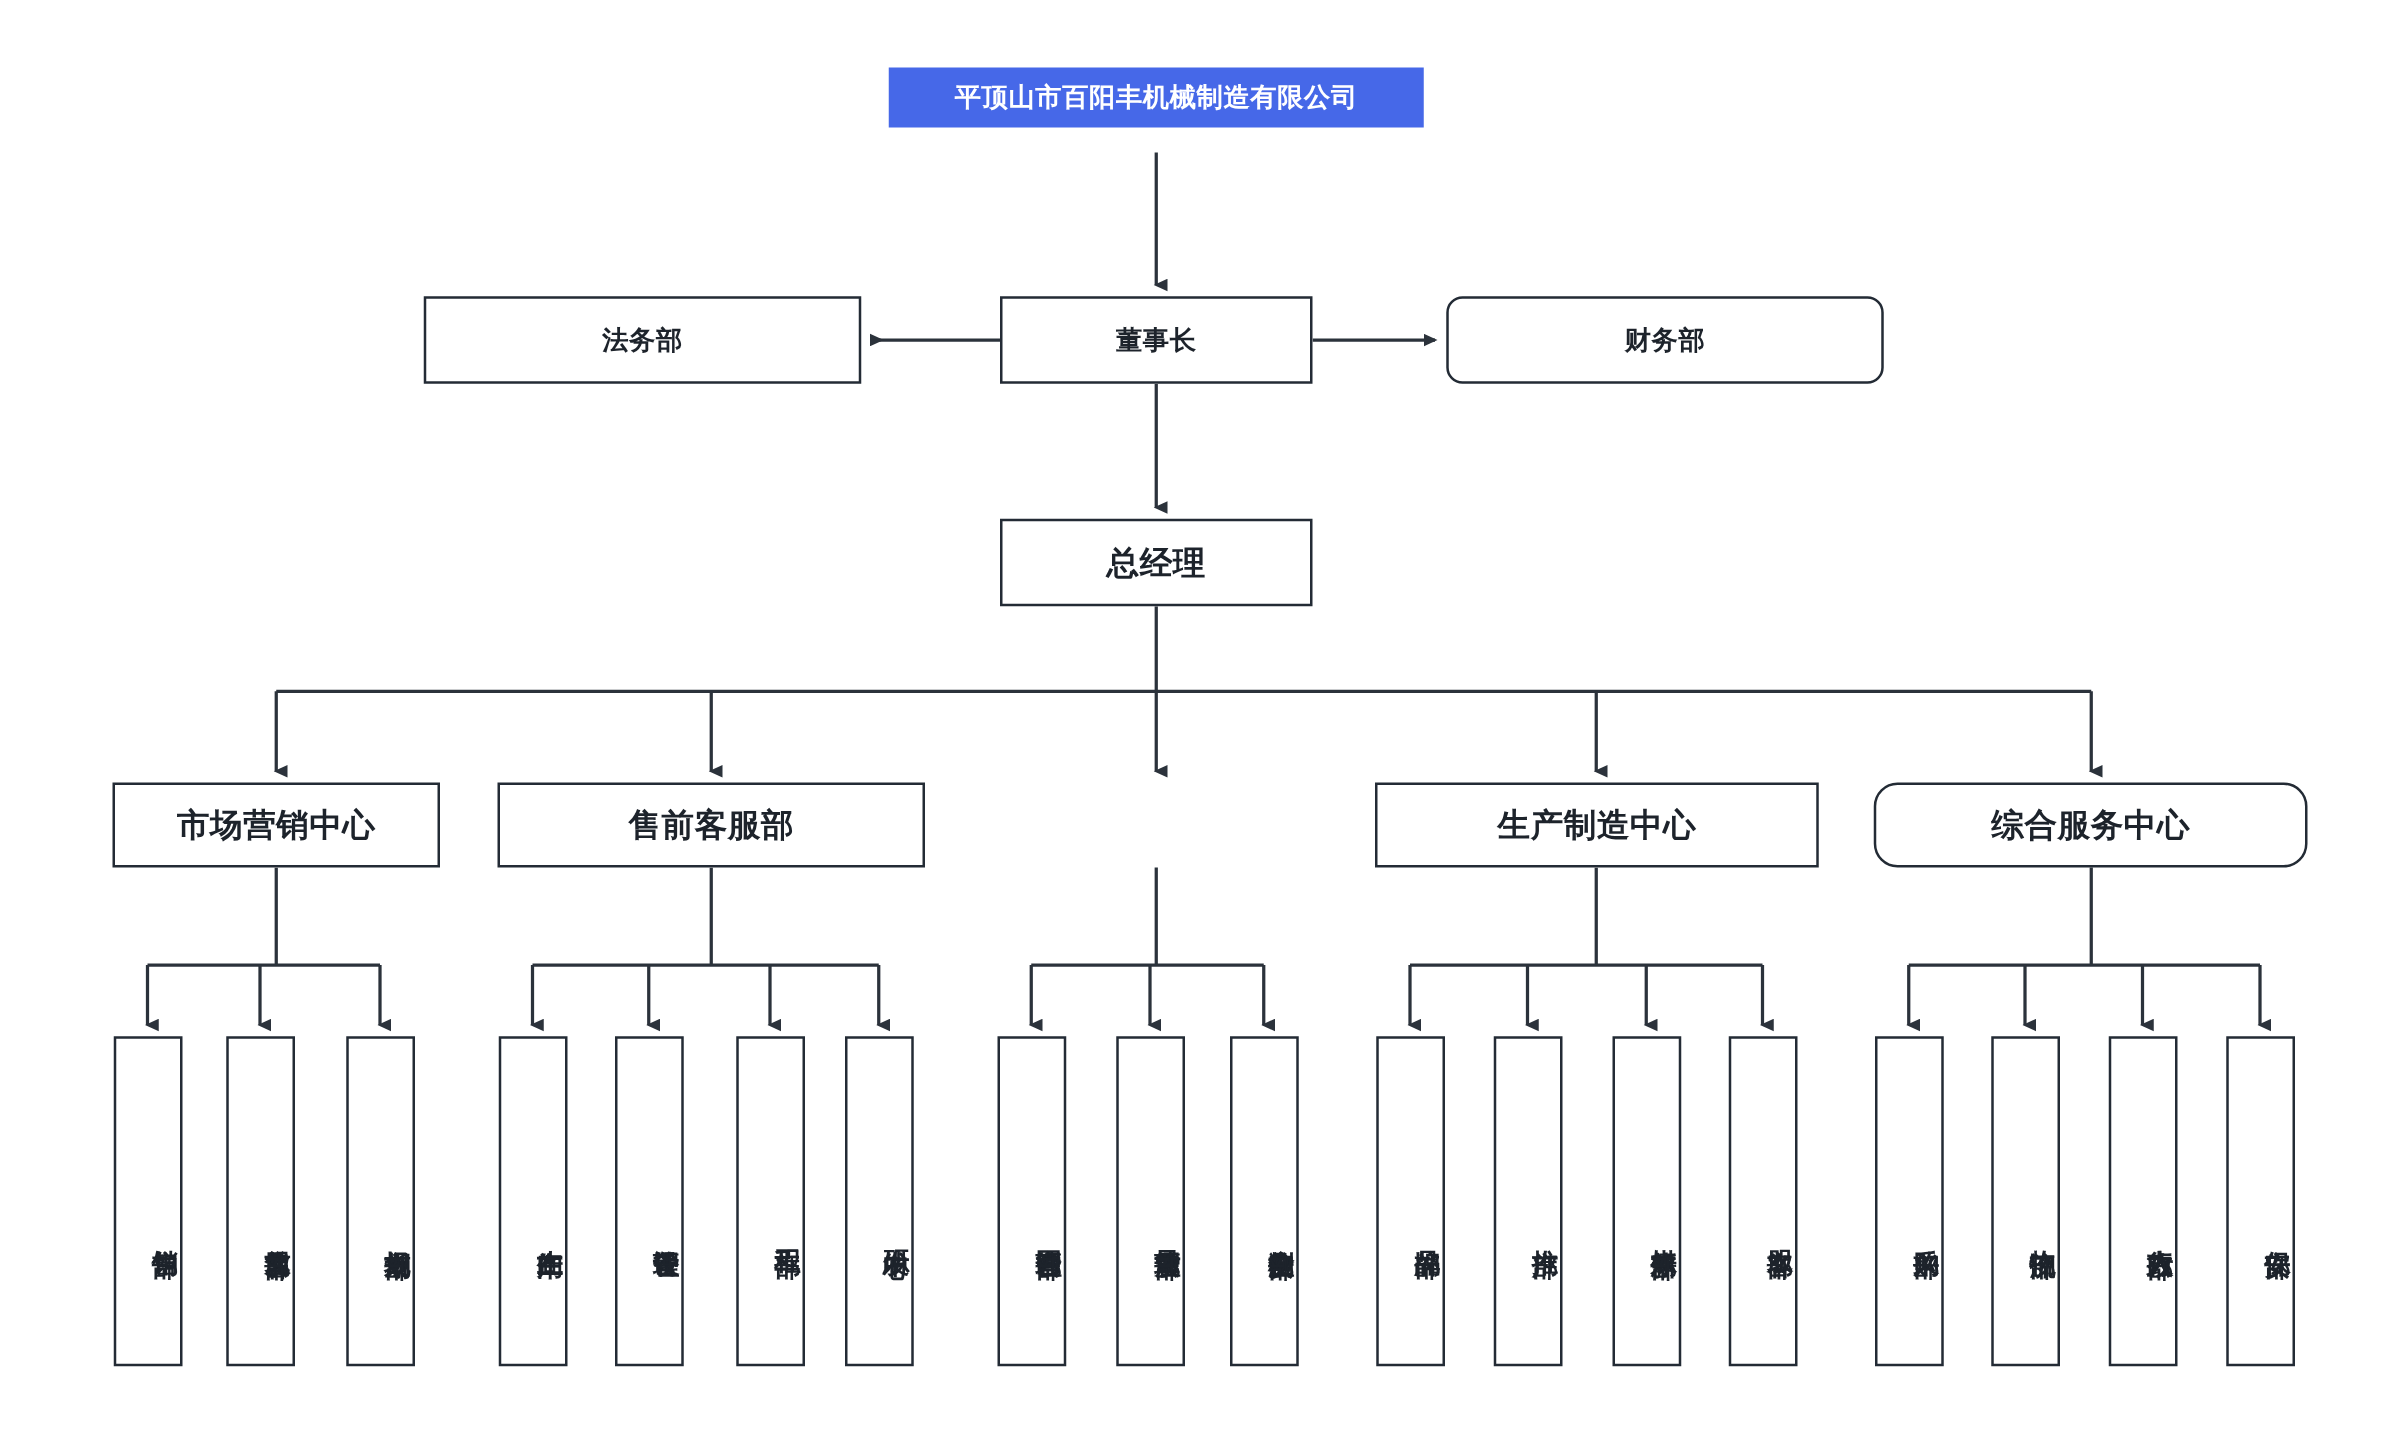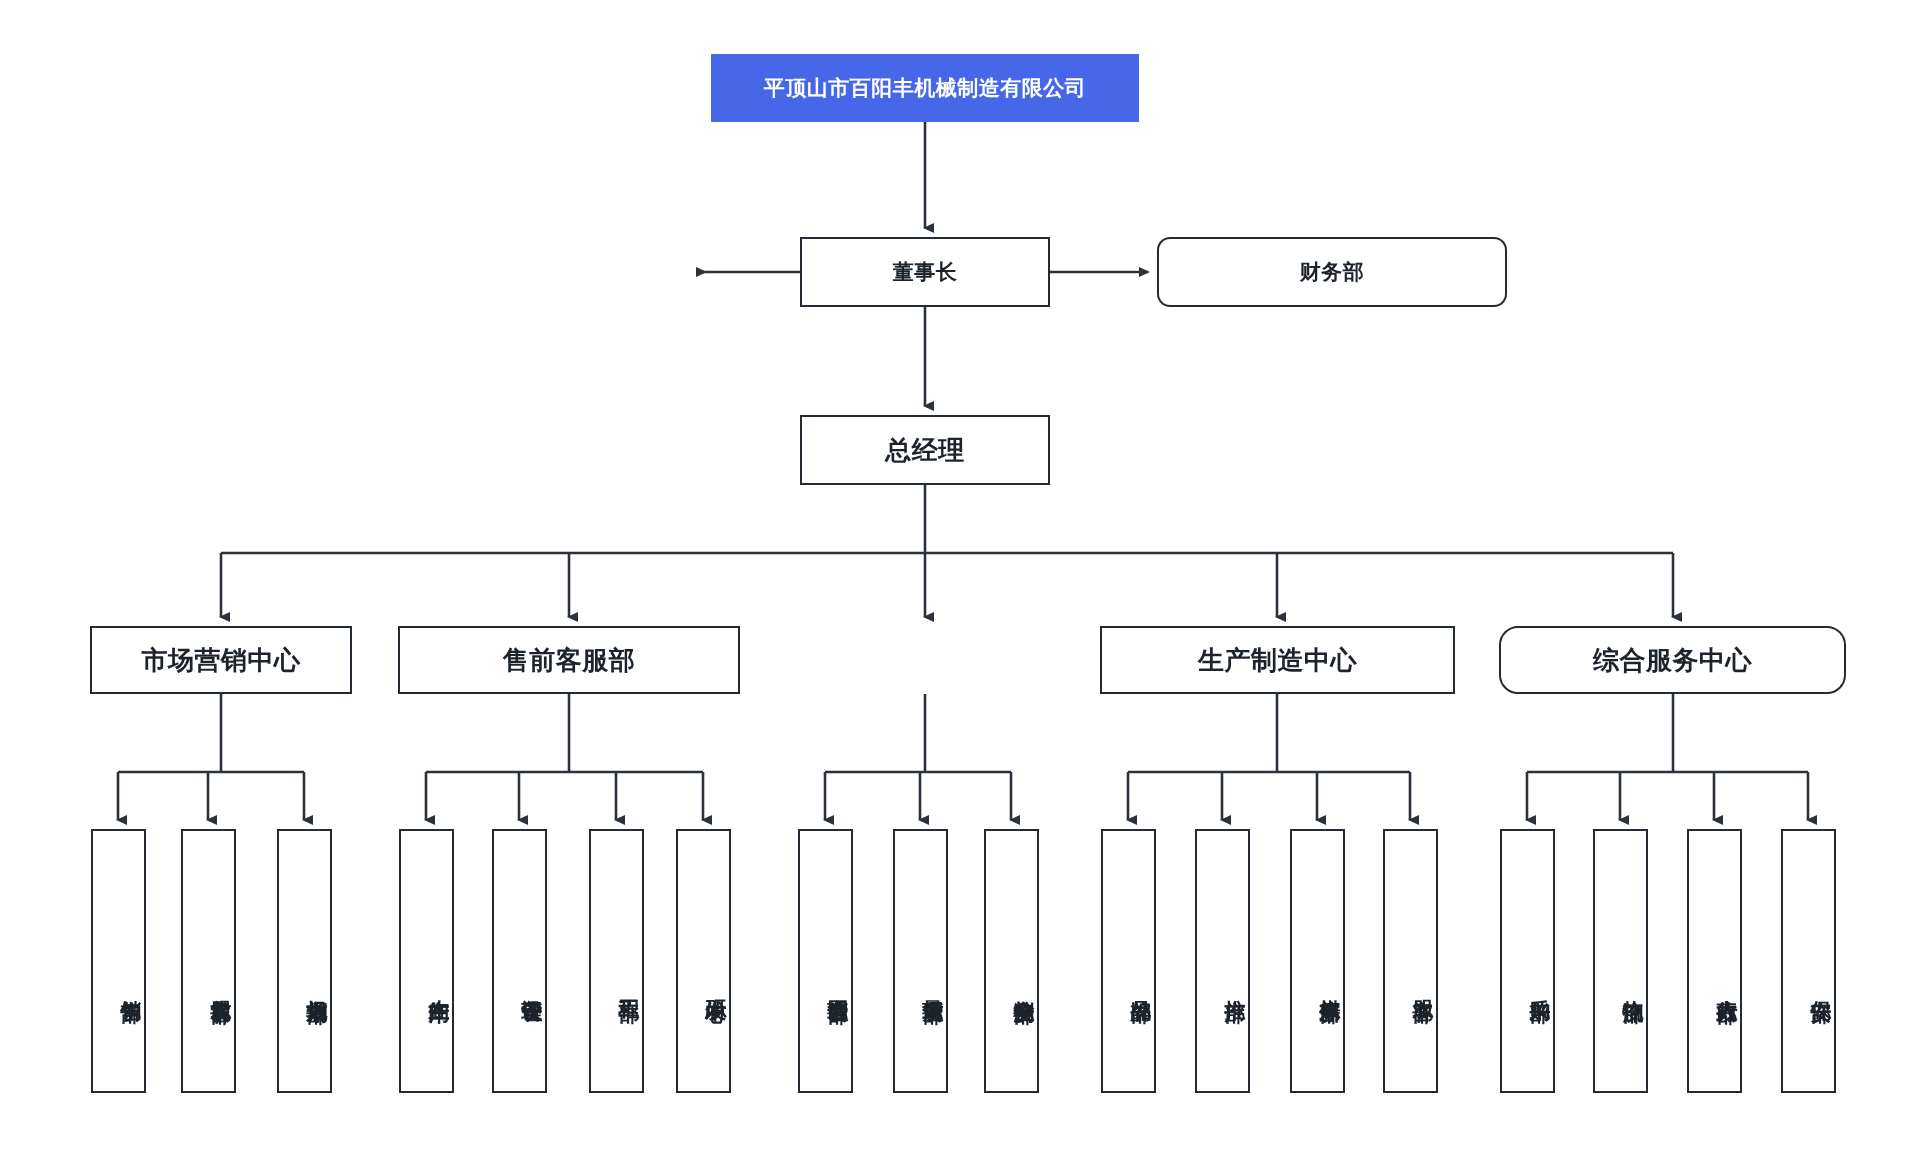--- a/index.html
+++ b/index.html
@@ -133,24 +133,27 @@
 
       <path d="M1673,694 L1673,772"></path>
       <path d="M1527,772 L1808,772"></path>
       <path d="M1527,772 L1527,820" marker-end="url(#arrow-down)"></path>
       <path d="M1620,772 L1620,820" marker-end="url(#arrow-down)"></path>
       <path d="M1714,772 L1714,820" marker-end="url(#arrow-down)"></path>
       <path d="M1808,772 L1808,820" marker-end="url(#arrow-down)"></path>
     </g>
   </svg>
 
-  <div class="node-box root" style="left:711px; top:54px; width:428px; height:68px;">
+  <div class="node-box root" style="left:711px; top:54px; width:428px; height:48px;">
     <span>平顶山市百阳丰机械制造有限公司</span>
   </div>
 
+  <div class="node-box level2" style="left:339px; top:237px; width:350px; height:70px;">
+    <span>法务部</span>
+  </div>
 
   <div class="node-box level2" style="left:800px; top:237px; width:250px; height:70px;">
     <span>董事长</span>
   </div>
 
   <div class="node-box level2" style="left:1157px; top:237px; width:350px; height:70px;border-radius:13px;">
     <span>财务部</span>
   </div>
 
   <div class="node-box level3" style="left:800px; top:415px; width:250px; height:70px;">

